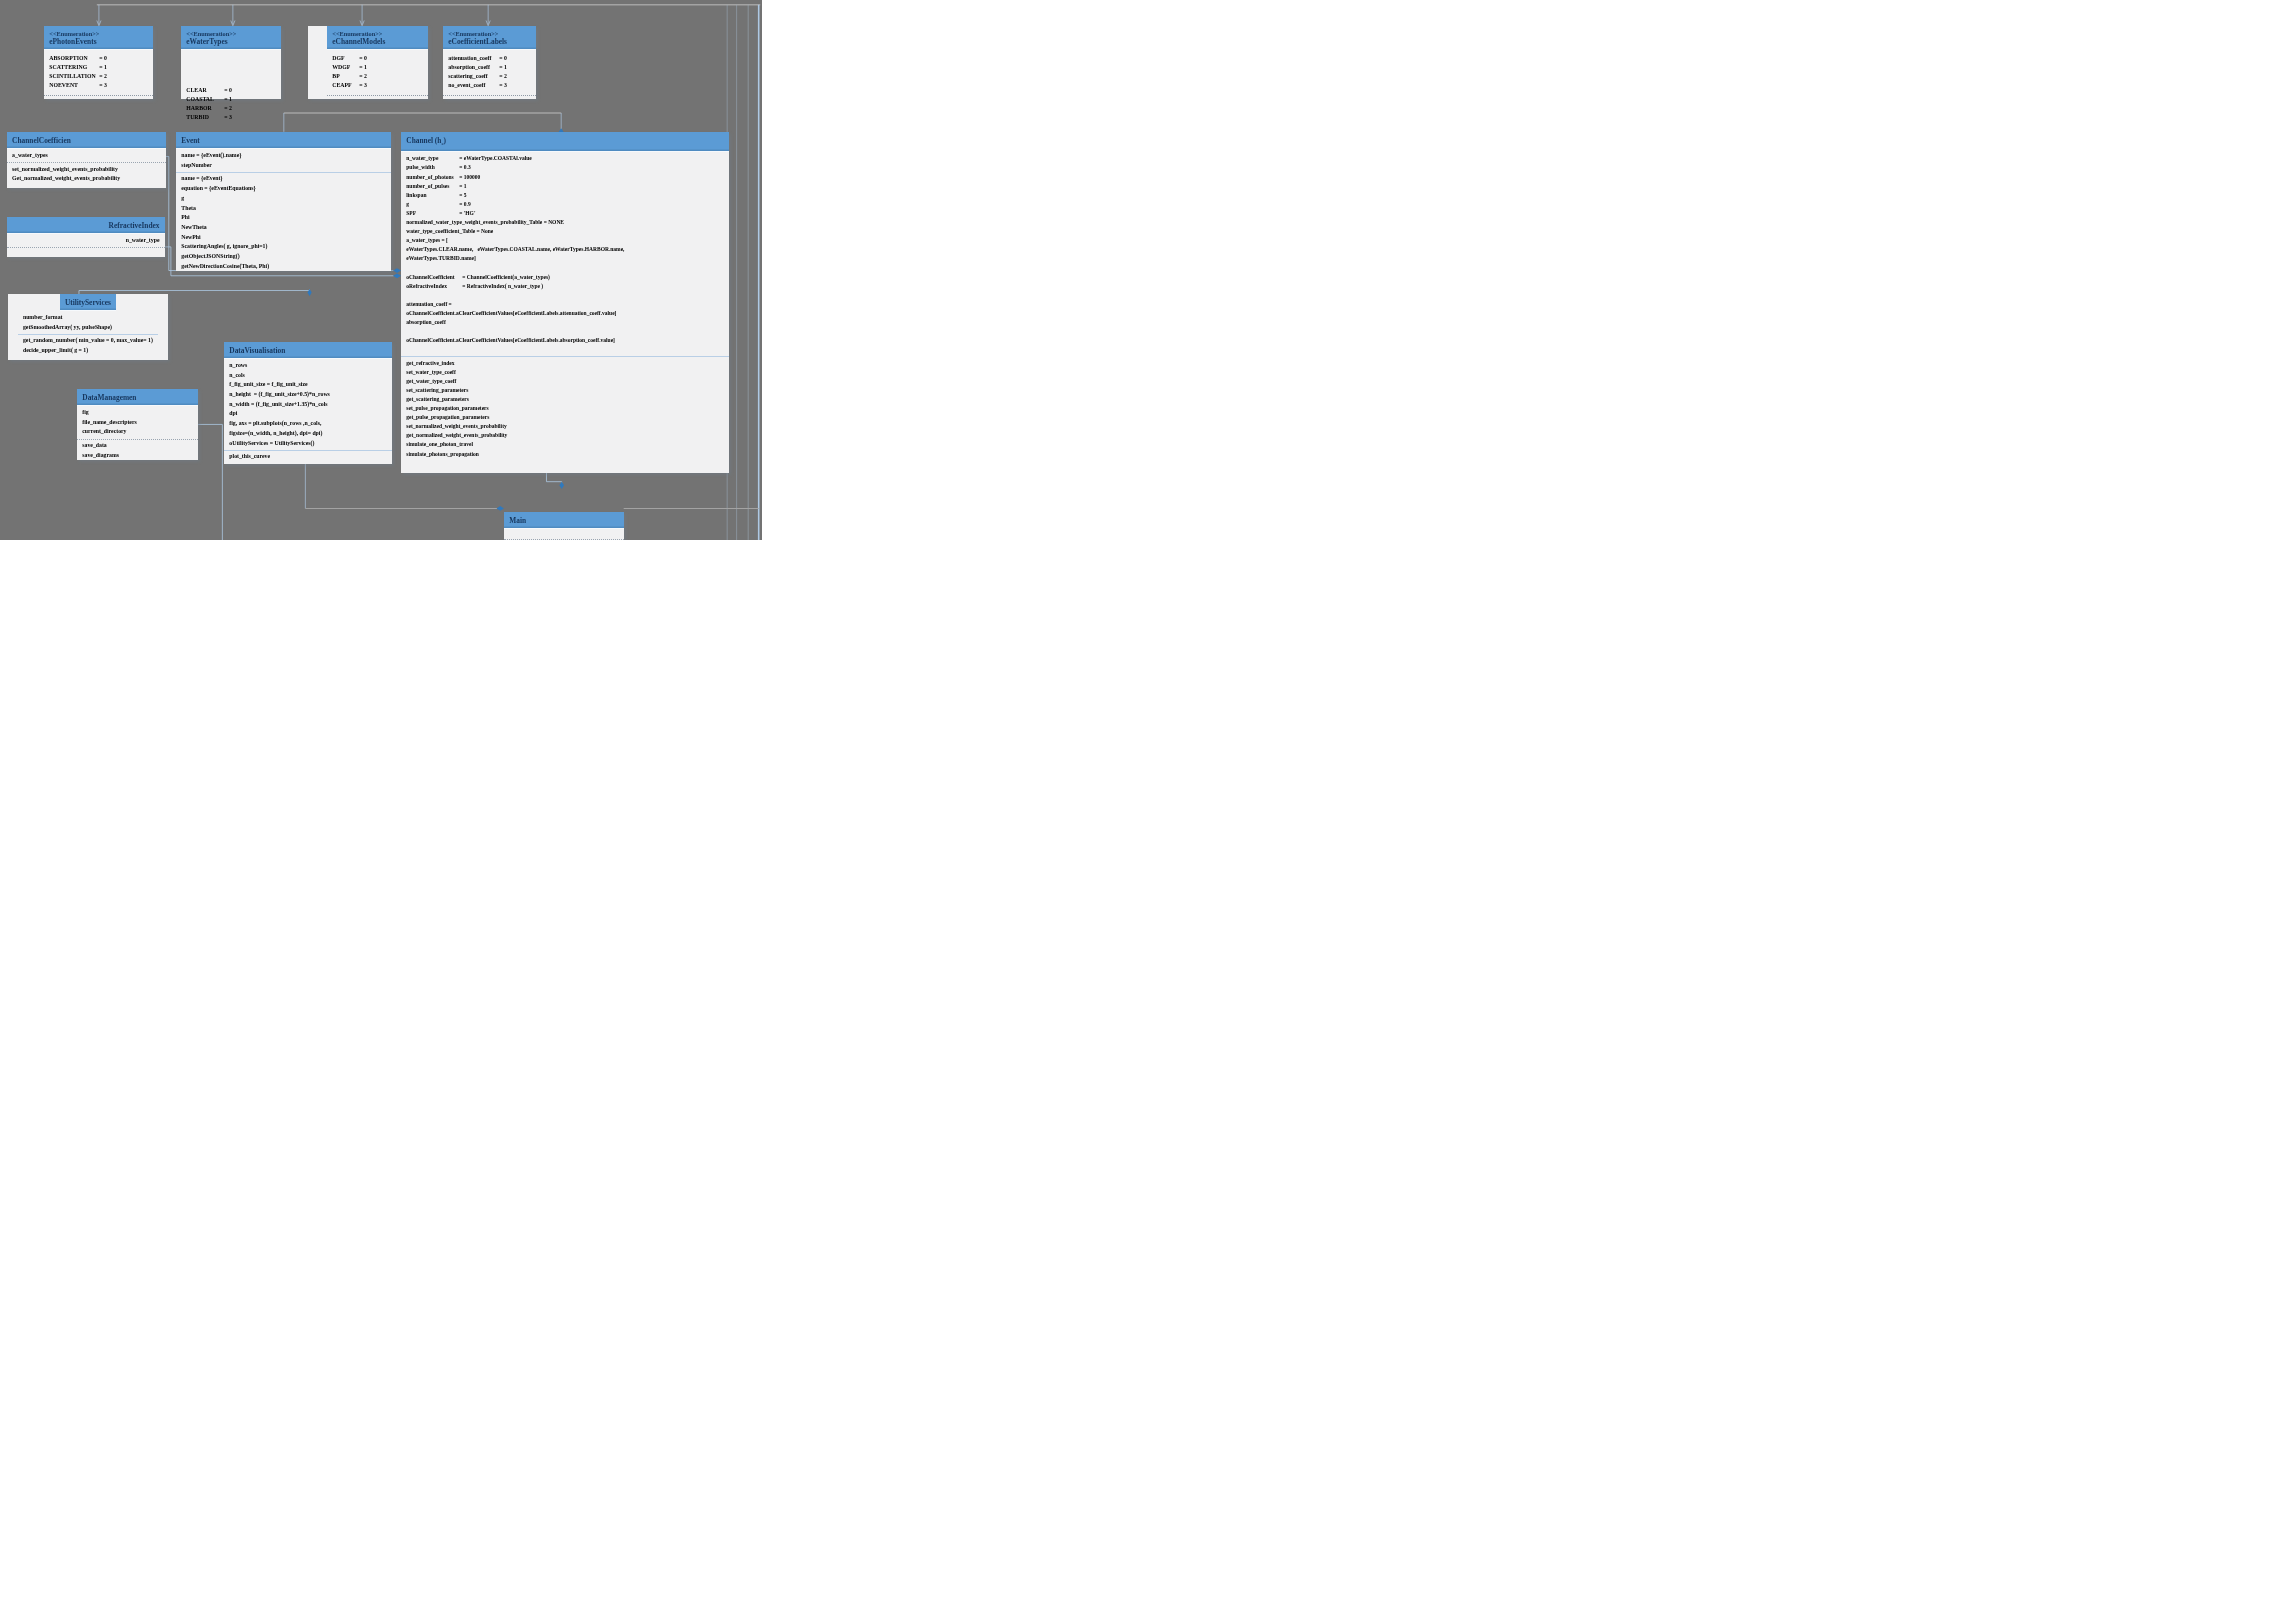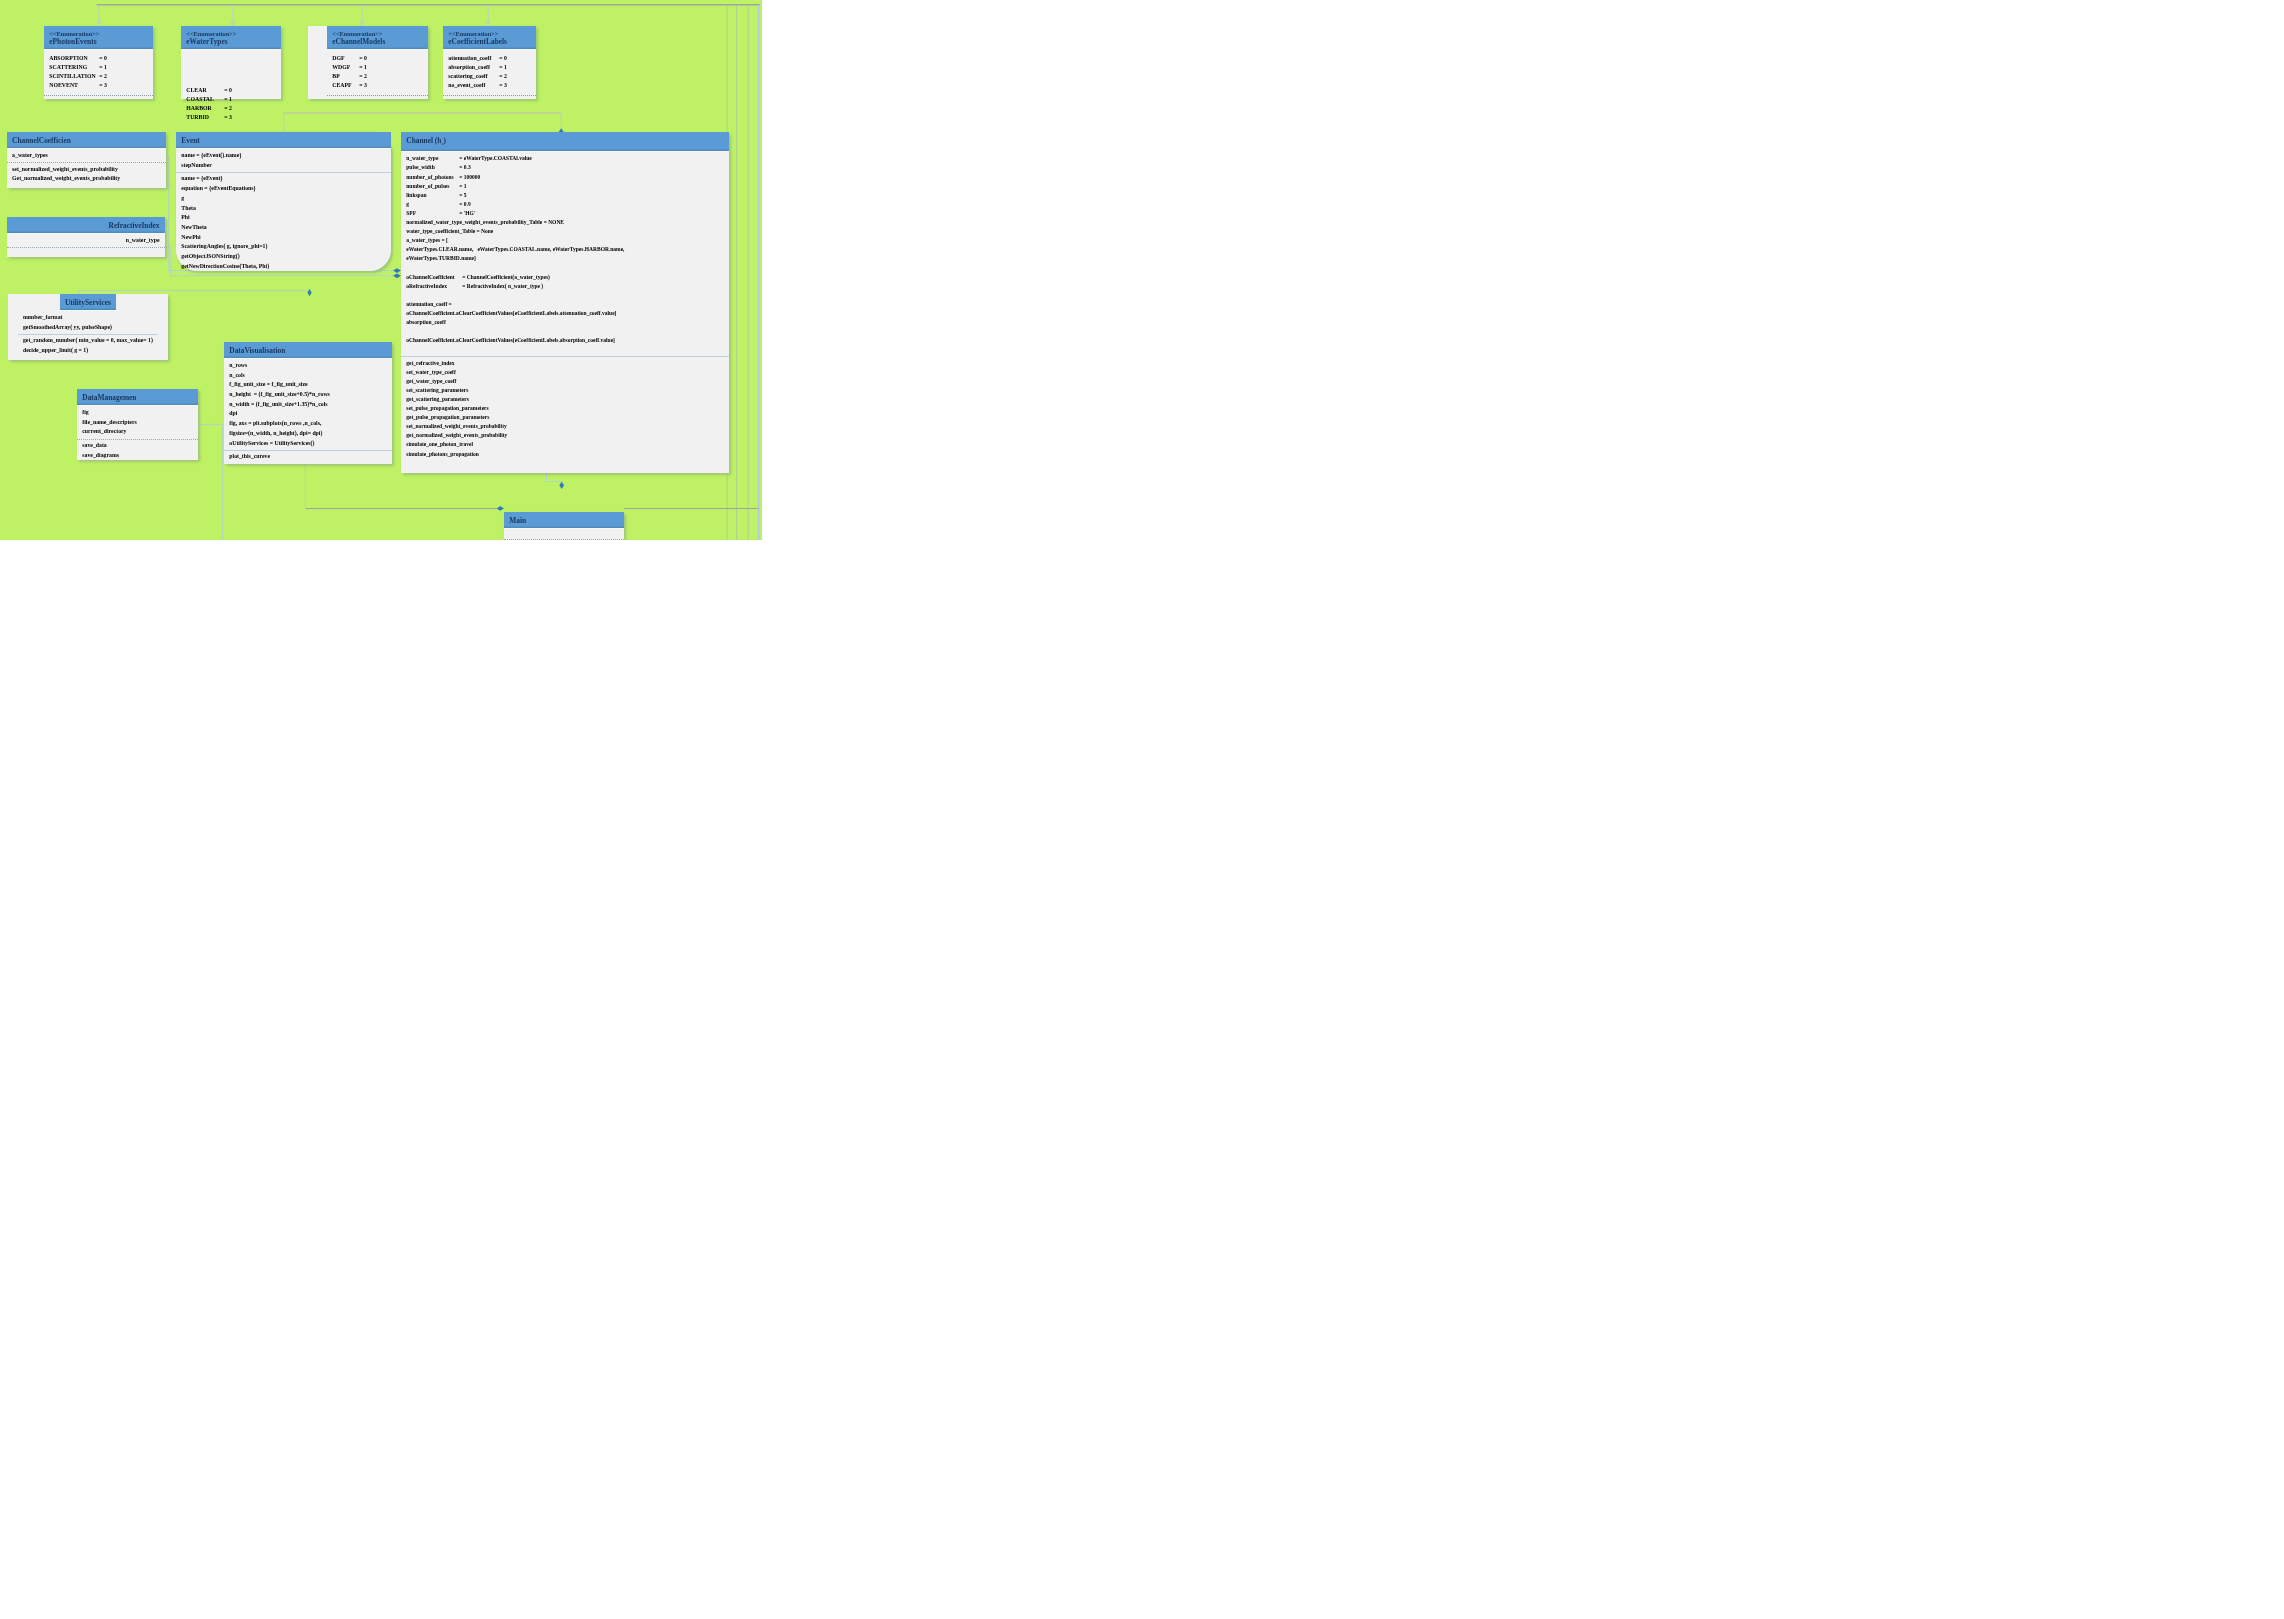--- a/index.html
+++ b/index.html
@@ -1,16 +1,16 @@
 <!DOCTYPE html>
 <html style="font-size:8.4px"><head>
 <meta charset="utf-8">
 <style>
   html,body{margin:0;padding:0;background:#ffffff;}
-  .stage{position:relative;width:762px;height:540px;background:#bef264;overflow:hidden;
+  .stage{position:relative;width:762px;height:540px;background:#737373;overflow:hidden;
          font-family:"Liberation Serif","DejaVu Serif",serif;font-weight:700;}
   .wires{position:absolute;left:0;top:0;z-index:1;}
   .box{position:absolute;z-index:2;background:#f1f1f2;display:flex;flex-direction:column;
        box-shadow:1.6px 1.6px 2.6px rgba(110,125,140,.38);}
   .hdr{background:#5b9bd5;color:#17375e;padding:3.7px 5.3px 2.6px;flex:0 0 auto;
        border-bottom:1.1px solid #f6f9fc;box-shadow:inset 0 -1.6px 0 rgba(35,80,125,.22);}
   .hdr .st{font-size:6.3px;line-height:7.4px;display:block;}
   .hdr .nm{font-size:7.4px;line-height:9.5px;display:block;}
   .hdr sub{font-size:4.7px;}
   .bdy{flex:1 1 auto;display:flex;flex-direction:column;padding:2.1px 5.3px 2.1px;color:#000;}
@@ -165,21 +165,21 @@
     </div>
     <div class="bdy">
       <div>
 
       <div class="line">n_water_type</div>
         </div>
       <div class="sepdot"></div>
     </div>
   </div>
 
-  <div class="box cls" style="left:176px;top:132px;width:215px;height:139px;border-radius:21px;">
+  <div class="box cls" style="left:176px;top:132px;width:215px;height:139px;">
     <div class="hdr">
       <span class="nm">Event</span>
     </div>
     <div class="bdy">
       <div>
 
       <div class="line">name = {eEvent().name}</div>
           <div class="line">stepNumber</div>
         </div>
       <div class="sep"></div>

